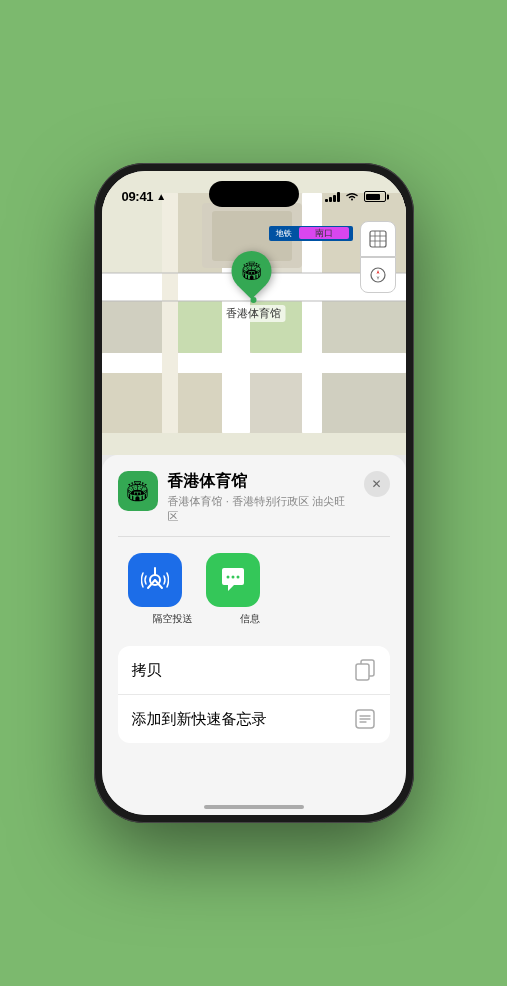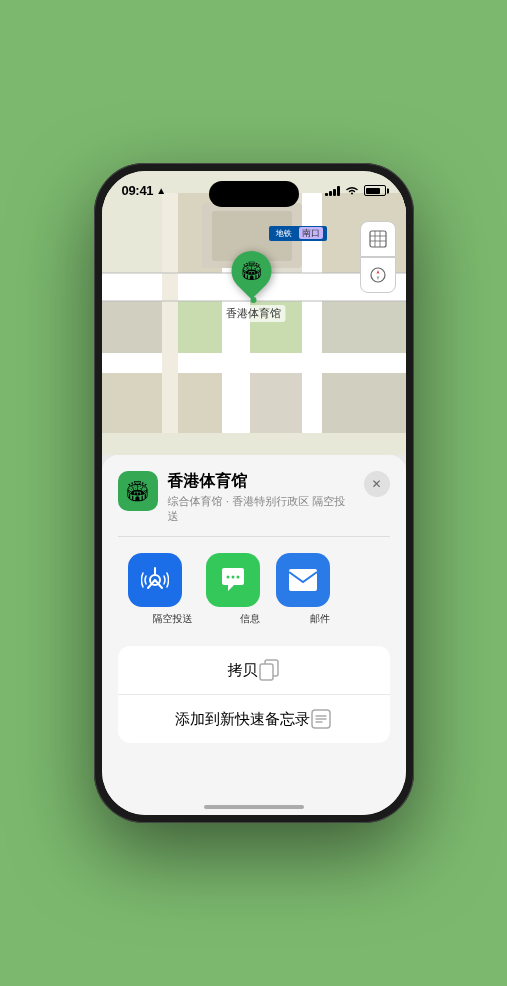--- a/index.html
+++ b/index.html
@@ -35,21 +35,21 @@
     }
 
     
     .status-bar {
       display: flex;
       justify-content: space-between;
       align-items: center;
       padding: 12px 20px 4px;
       background: transparent;
       position: absolute;
-      top: 0;
+      top: 6px;
       left: 0;
       right: 0;
       z-index: 10;
     }
 
     .status-time {
       font-size: 13px;
       font-weight: 600;
       color: #000;
       letter-spacing: -0.3px;
@@ -301,21 +301,21 @@
     
     .action-list {
       background: white;
       border-radius: 12px;
       overflow: hidden;
     }
 
     .action-item {
       display: flex;
       align-items: center;
-      justify-content: center;
+      justify-content: space-between;
       padding: 13px 14px;
       border-bottom: 0.5px solid #e8e8e8;
       cursor: pointer;
     }
 
     .action-item:last-child {
       border-bottom: none;
     }
 
     .action-label {
@@ -408,21 +408,21 @@
 
         <rect x="100" y="10" width="100" height="65" fill="#d4cfc0" rx="4"></rect>
         <rect x="110" y="18" width="80" height="50" fill="#c8c3b0" rx="3"></rect>
 
         <line x1="0" y1="80" x2="304" y2="80" stroke="#bbb" strokewidth="0.5"></line>
         <line x1="0" y1="108" x2="304" y2="108" stroke="#bbb" strokewidth="0.5"></line>
       </svg>
 
       <div class="subway-label">
         <span style="background:#0052a3;color:white;font-size:8px;padding:1px 3px;border-radius:2px;margin-right:2px;text-align:right;">地铁</span>
-        <span style="font-size:9px;color:#333;background:#c4b5fd;padding:1px 3px;border-radius:2px;font-family:Liberation Serif, serif;">南口</span>
+        <span style="font-size:9px;color:#333;background:#d946ef;padding:1px 16px;border-radius:2px;font-family:Liberation Serif, serif;">南口</span>
       </div>
 
       <div class="location-marker">
         <div style="position:relative;width:44px;height:50px;">
           <div style="width:40px;height:40px;background:#34a853;border-radius:50% 50% 50% 0;transform:rotate(-45deg);display:flex;align-items:center;justify-content:center;box-shadow:0 2px 8px rgba(0,0,0,0.35);">
             <span style="transform:rotate(45deg);font-size:18px;">🏟</span>
           </div>
           <div style="position:absolute;bottom:-2px;left:50%;transform:translateX(-50%);width:6px;height:6px;background:#34a853;border-radius:50%;"></div>
         </div>
         <div class="marker-label">香港体育馆</div>
@@ -449,21 +449,21 @@
     </div>
 
     <div class="bottom-sheet">
 
       <div class="venue-header">
         <div class="venue-icon">
           <span>🏟</span>
         </div>
         <div class="venue-info">
           <div class="venue-name">香港体育馆</div>
-          <div class="venue-subtitle">综合体育馆 · 香港特别行政区 隔空投送</div>
+          <div class="venue-subtitle">香港体育馆 · 香港特别行政区 油尖旺区</div>
         </div>
         <div class="close-btn">✕</div>
       </div>
 
       <div class="share-row">
 
         <div class="share-item">
           <div class="share-icon airdrop">
             <svg width="28" height="28" viewBox="0 0 28 28">
               <circle cx="14" cy="14" r="5" fill="none" stroke="white" stroke-width="2"></circle>
@@ -482,29 +482,20 @@
             <svg width="30" height="30" viewBox="0 0 30 30">
               <path d="M4 5 Q4 3 6 3 L24 3 Q26 3 26 5 L26 18 Q26 20 24 20 L16 20 L10 26 L10 20 L6 20 Q4 20 4 18 Z" fill="white"></path>
               <circle cx="10" cy="12" r="1.5" fill="#34c759"></circle>
               <circle cx="15" cy="12" r="1.5" fill="#34c759"></circle>
               <circle cx="20" cy="12" r="1.5" fill="#34c759"></circle>
             </svg>
           </div>
           <span class="share-label">信息</span>
         </div>
 
-        <div class="share-item">
-          <div class="share-icon mail">
-            <svg width="30" height="24" viewBox="0 0 30 24">
-              <rect x="1" y="1" width="28" height="22" rx="2" fill="white"></rect>
-              <path d="M1 4 L15 14 L29 4" stroke="#2a7ae8" stroke-width="2" fill="none"></path>
-            </svg>
-          </div>
-          <span class="share-label">邮件</span>
-        </div>
 
 
       </div>
 
       <div class="action-list">
 
         <div class="action-item">
           <span class="action-label">拷贝</span>
           <svg width="22" height="22" viewBox="0 0 22 22">
             <rect x="7" y="1" width="13" height="16" rx="2" fill="none" stroke="#aaa" stroke-width="1.5"></rect>

